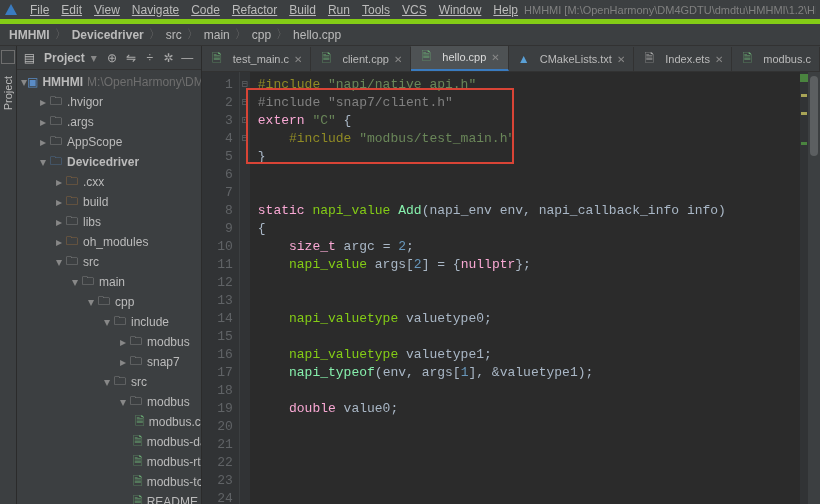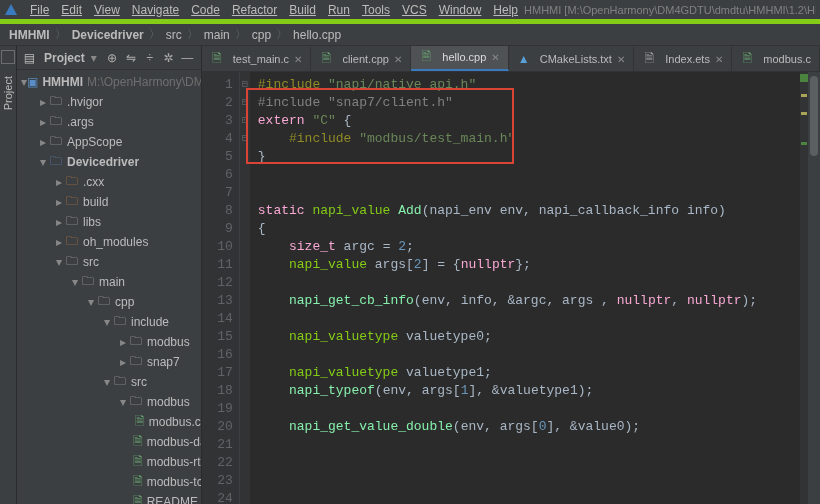--- a/index.html
+++ b/index.html
@@ -467,28 +467,27 @@
 <div class="line"><span class="kw">extern </span><span class="str">"C"</span><span class="br"> {</span></div>
 <div class="line"><span class="mac">    #include </span><span class="str">"modbus/test_main.h"</span></div>
 <div class="line"><span class="br">}</span></div>
 <div class="line"></div>
 <div class="line"></div>
 <div class="line"><span class="kw">static </span><span class="ty">napi_value </span><span class="fn">Add</span><span class="id">(napi_env </span><span class="id">env</span><span class="id">, napi_callback_info </span><span class="id">info</span><span class="br">)</span></div>
 <div class="line"><span class="br">{</span></div>
 <div class="line"><span class="kw">    size_t </span><span class="id">argc</span><span class="id"> = </span><span class="num">2</span><span class="id">;</span></div>
 <div class="line"><span class="ty">    napi_value </span><span class="id">args</span><span class="id">[</span><span class="num">2</span><span class="id">] = {</span><span class="kw">nullptr</span><span class="id">};</span></div>
 <div class="line"></div>
-<div class="line"><span>    </span><span class="fn">napi_get_cb_info</span><span class="id">(env, info, &amp;argc, args , </span><span class="kw">nullptr</span><span class="id">, </span><span class="kw">nullptr</span><span class="id">);</span></div>
 <div class="line"></div>
 <div class="line"><span class="ty">    napi_valuetype </span><span class="id">valuetype0</span><span class="id">;</span></div>
 <div class="line"></div>
 <div class="line"><span class="ty">    napi_valuetype </span><span class="id">valuetype1</span><span class="id">;</span></div>
 <div class="line"><span>    </span><span class="fn">napi_typeof</span><span class="id">(env, args[</span><span class="num">1</span><span class="id">], &amp;valuetype1);</span></div>
 <div class="line"></div>
-<div class="line"><span>    </span><span class="fn">napi_get_value_double</span><span class="id">(env, args[</span><span class="num">0</span><span class="id">], &amp;value0);</span></div>
+<div class="line"><span class="kw">    double </span><span class="id">value0</span><span class="id">;</span></div>
 <div class="line"></div>
 
         <div class="highlight-box" style="left:-4px; top:16px; width:268px; height:76px;"></div>
       </div>
       <div class="stripe">
         <div class="top-sq"></div>
         <div class="mk w" style="top:22px"></div>
         <div class="mk w" style="top:40px"></div>
         <div class="mk g" style="top:70px"></div>
       </div>

